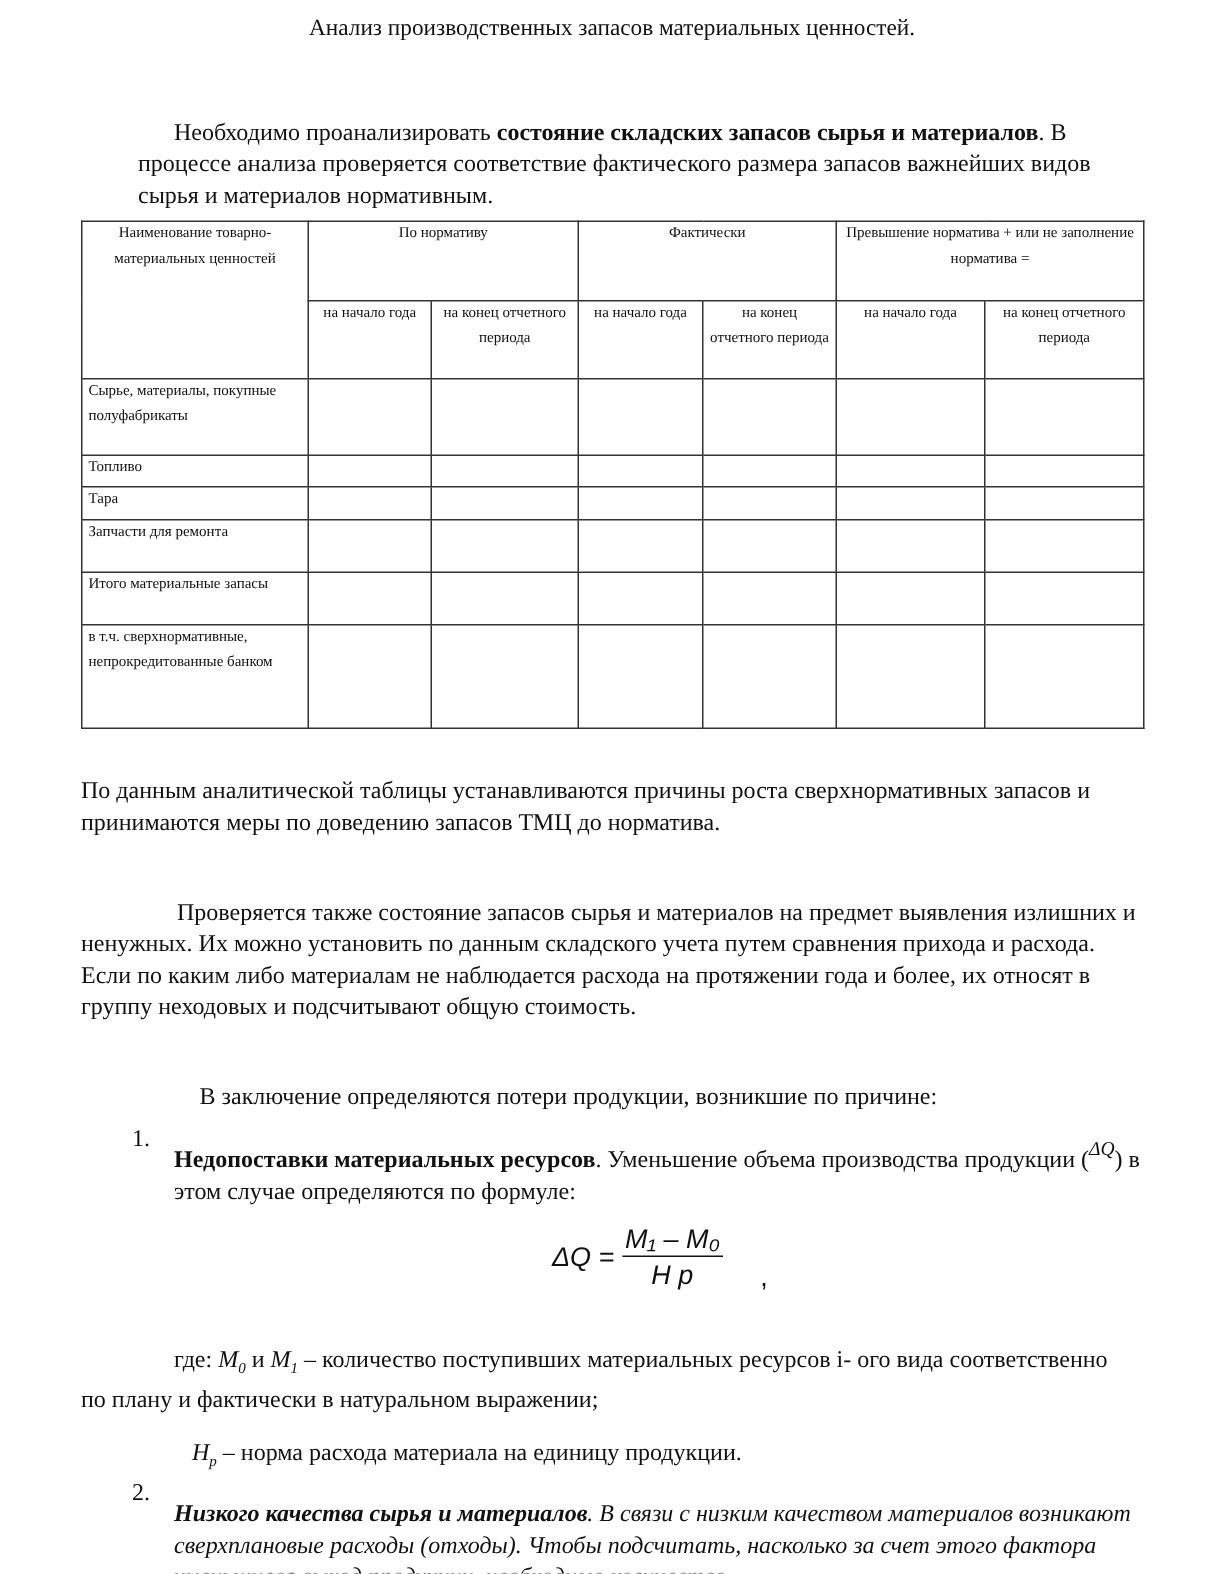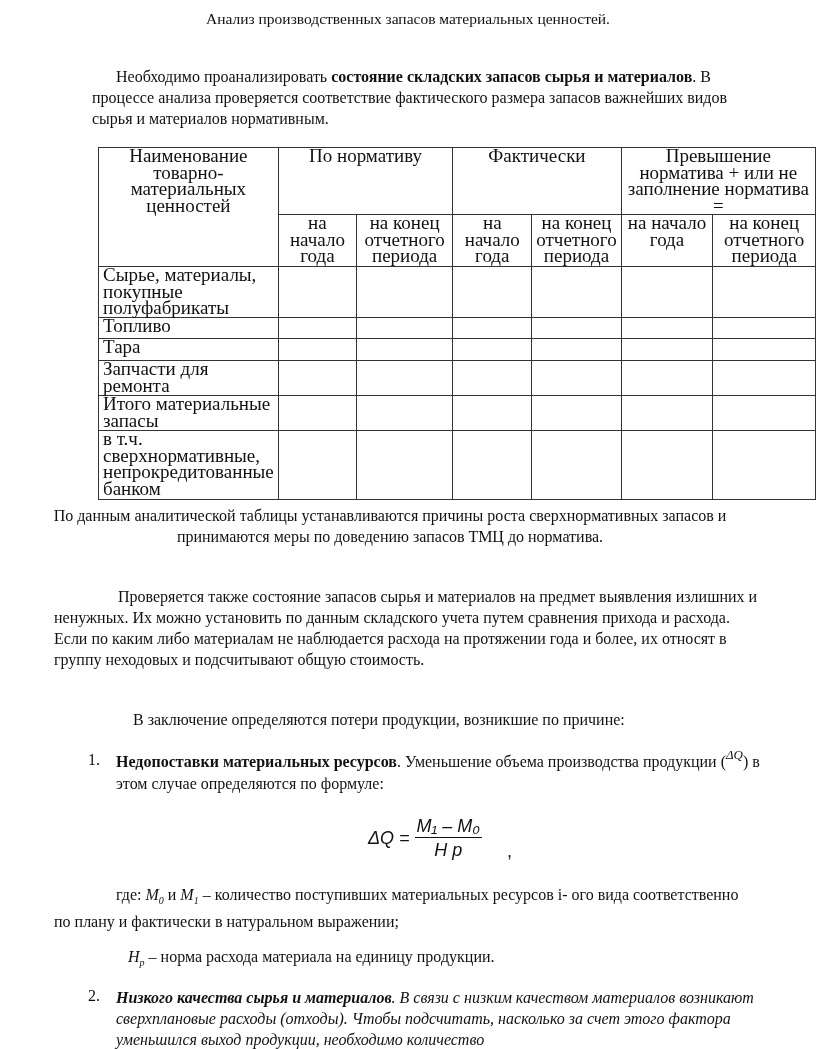--- a/index.html
+++ b/index.html
@@ -1,23 +1,23 @@
 <!DOCTYPE html>
 <html><head>
 <meta charset="utf-8">
 <style>
   html, body { margin: 0; padding: 0; background: #ffffff; }
   body { width: 816px; height: 1049px; position: relative; overflow: hidden;
          font-family: "Liberation Serif", "DejaVu Serif", serif; color: #111; }
   .abs { position: absolute; }
   .title { top: 10px; left: 0; width: 816px; text-align: center; font-weight: normal; font-size: 15.5px; }
-  .p { font-size: 16px; line-height: 21px; }
+  .p { font-size: 16px; line-height: 21px; margin-top: 12px; }
   b { font-weight: bold; }
   table.inv { position: absolute; left: 54px; top: 147px; border-collapse: collapse;
-              font-size: 19px; line-height: 16.5px; margin-left: 44px; }
+              font-size: 10px; line-height: 16.5px; }
   table.inv td { border: 1px solid #333; padding: 0 4px; vertical-align: top; }
   .hc { text-align: center; }
   .formula { position: absolute; left: 368px; top: 816px; font-family: "Liberation Sans", "DejaVu Sans", sans-serif; font-style: italic; font-size: 18px; }
   .frac { display: inline-block; vertical-align: middle; text-align: center; }
   .frac .num { border-bottom: 1px solid #111; padding: 0 2px; }
   .frac .den { padding-top: 2px; }
   .list-num { position: absolute; font-size: 16px; }
   i { font-style: italic; }
   sub { font-size: 10px; }
 </style>
@@ -105,21 +105,21 @@
     <td></td>
         <td></td>
         <td></td>
         <td></td>
         <td></td>
         <td></td>
   </tr>
 </tbody>
   </table>
 
-<div class="abs p" style="top:505px; left:40px; width:700px;text-align:center;">По данным аналитической таблицы устанавливаются причины роста сверхнормативных запасов и принимаются меры по доведению запасов ТМЦ до норматива.</div>
+<div class="abs p" style="top:505px; left:54px; width:700px;">По данным аналитической таблицы устанавливаются причины роста сверхнормативных запасов и принимаются меры по доведению запасов ТМЦ до норматива.</div>
 
 <div class="abs p" style="top:586px; left:54px; width:710px; text-indent:64px;">Проверяется также состояние запасов сырья и материалов на предмет выявления излишних и ненужных. Их можно установить по данным складского учета путем сравнения прихода и расхода. Если по каким либо материалам не наблюдается расхода на протяжении года и более, их относят в группу неходовых и подсчитывают общую стоимость.</div>
 
 <div class="abs p" style="top:709px; left:133px; width:620px;">В заключение определяются потери продукции, возникшие по причине:</div>
 
 <div class="list-num" style="top:751px; left:88px;">1.</div>
 <div class="abs p" style="top:751px; left:116px; width:650px;">
   <b>Недопоставки материальных ресурсов</b><span>. Уменьшение объема производства продукции (</span><i style="font-family:Liberation Serif, serif; font-size:13px; position:relative; top:-8px;">ΔQ</i><span>) в этом случае определяются по формуле:</span>
 </div>
 

